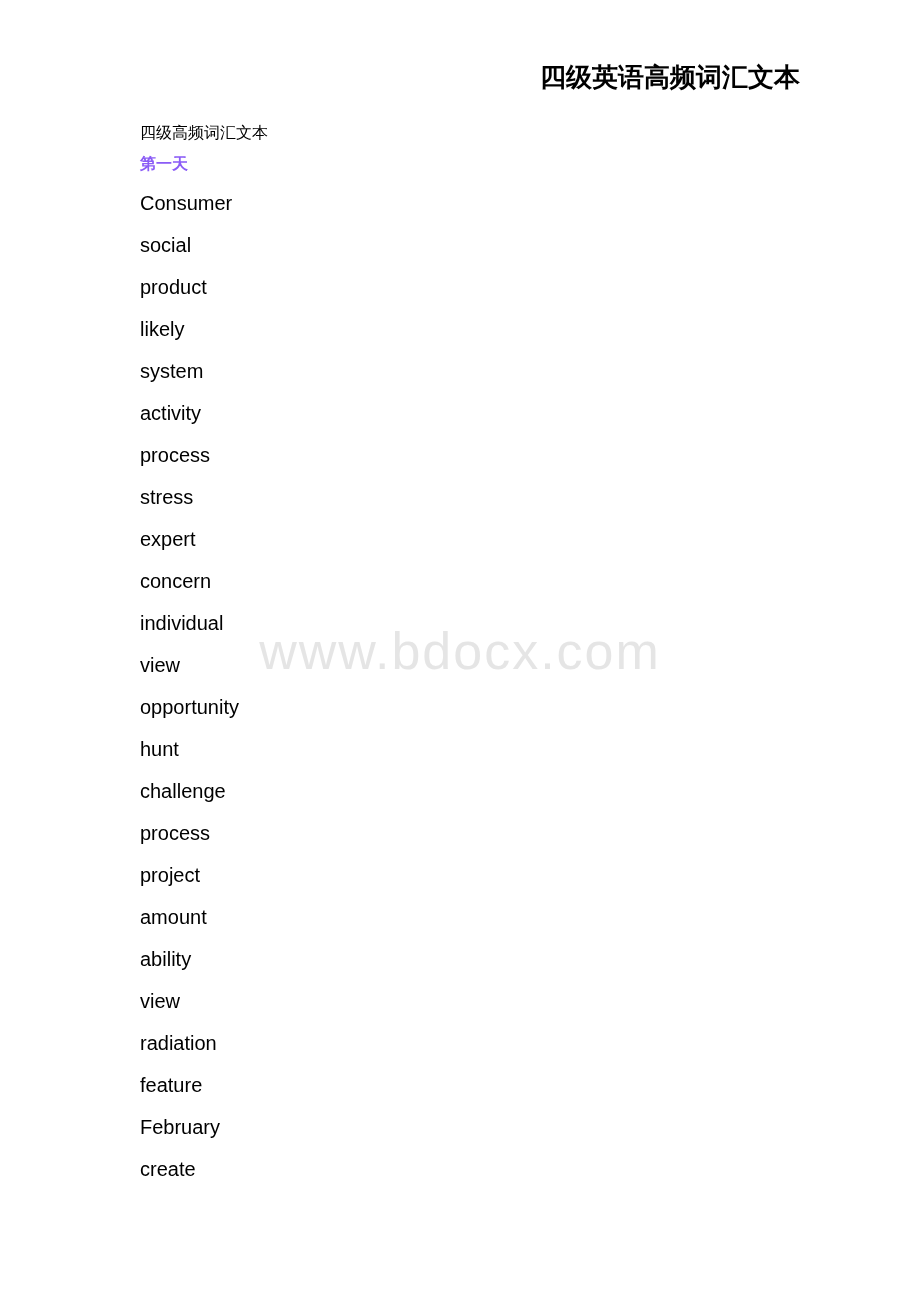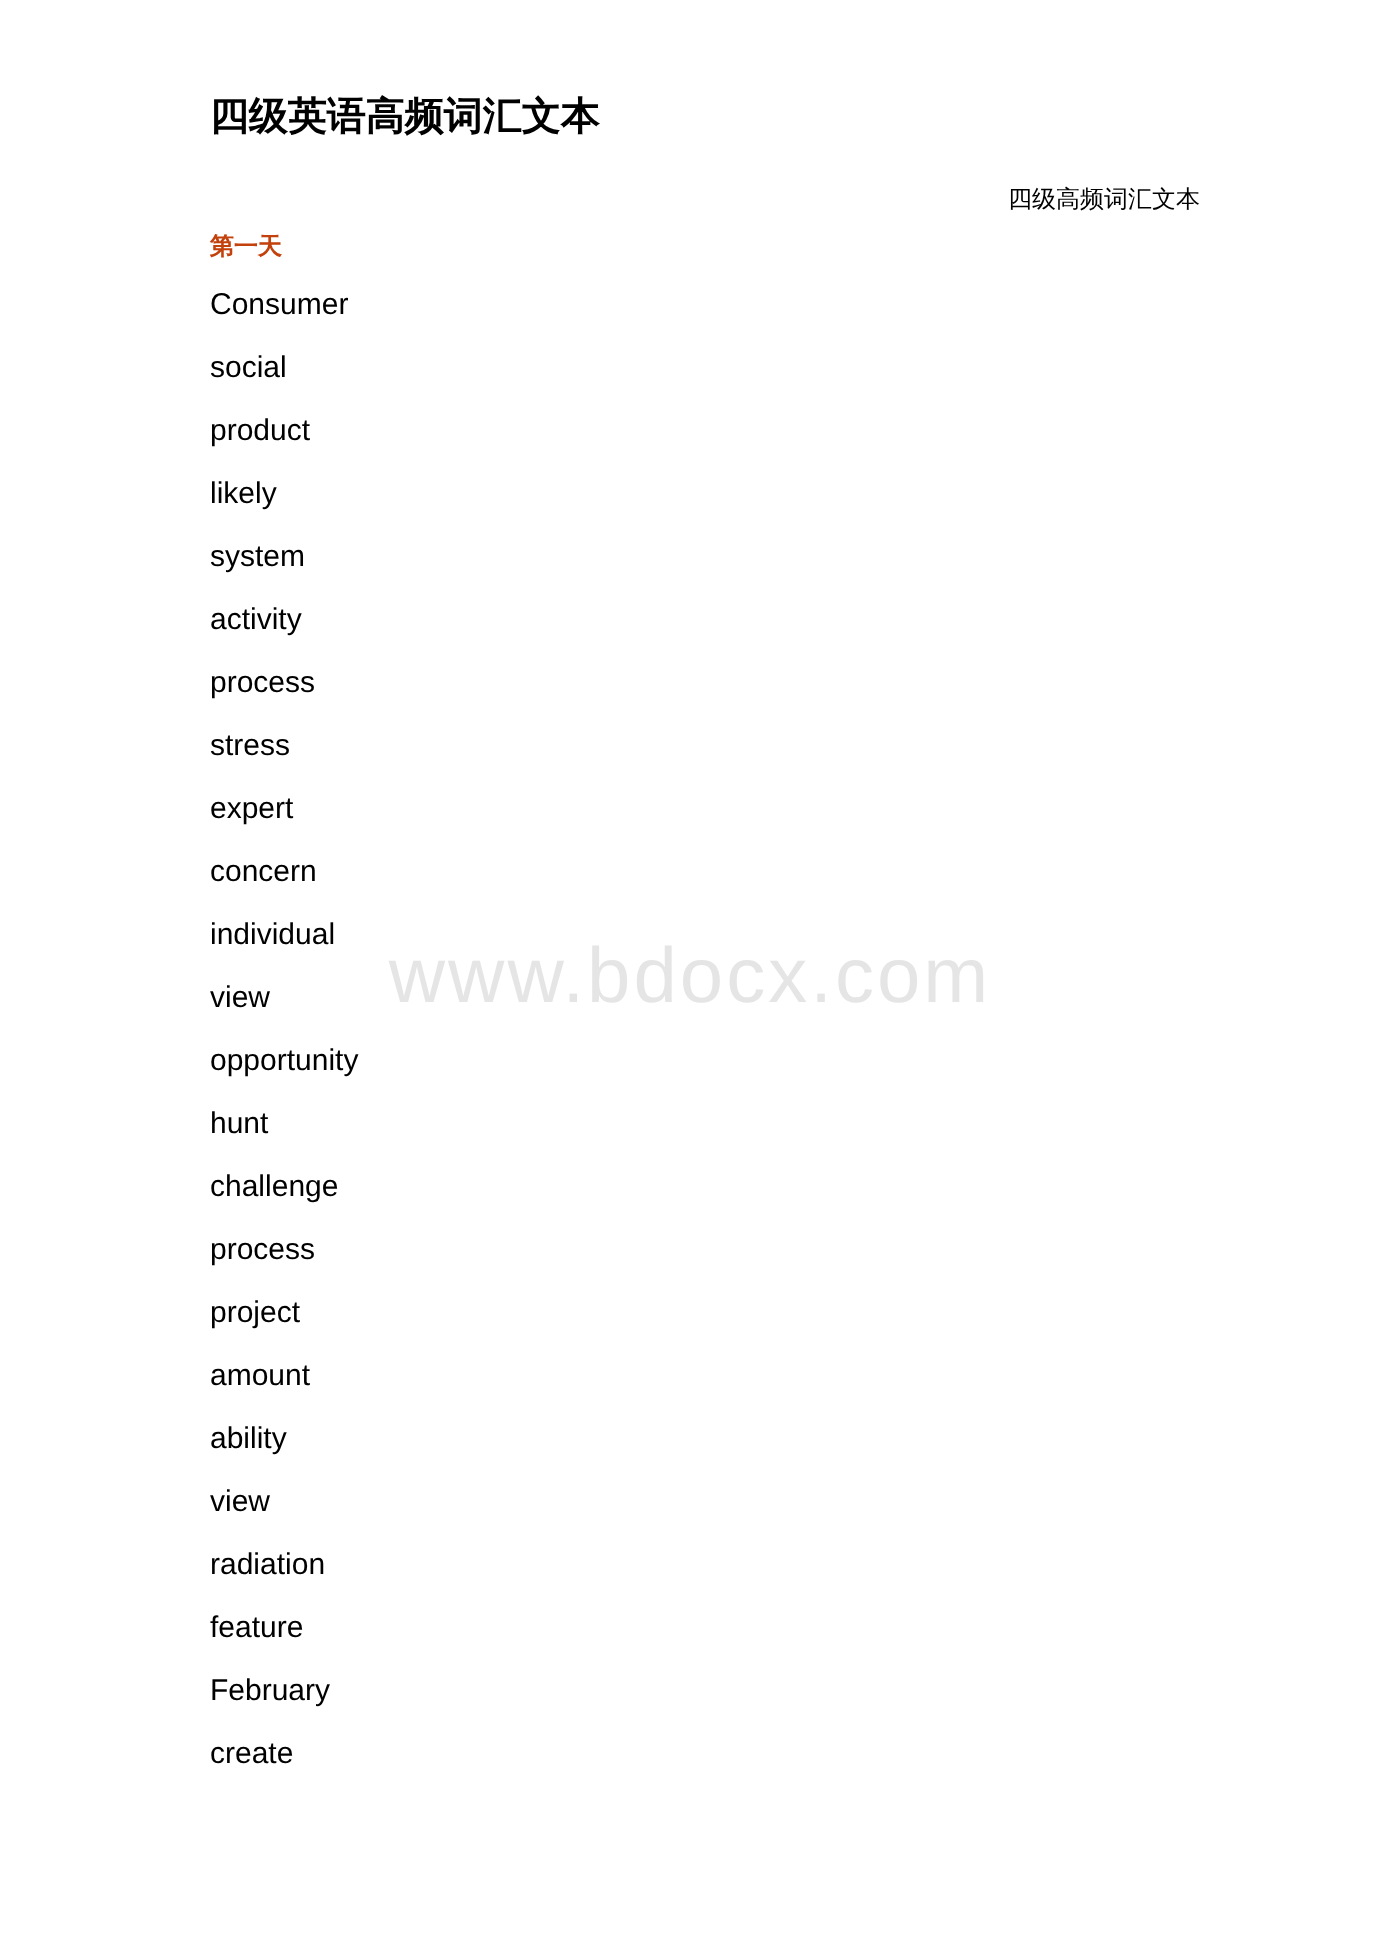--- a/index.html
+++ b/index.html
@@ -18,40 +18,39 @@
 
     .page-container {
       width: 920px;
       min-height: 1302px;
       background: #ffffff;
       padding: 60px 120px 60px 140px;
       position: relative;
     }
 
     .page-title {
-      text-align: left;
+      text-align: right;
       font-size: 26px;
       font-weight: bold;
       font-family: "SimHei", "黑体", sans-serif;
       margin-bottom: 28px;
       color: #000000;
     }
 
     .subtitle {
       font-size: 16px;
       color: #000000;
       margin-bottom: 10px;
       font-family: "SimSun", "宋体", serif;
-      text-align: right;
     }
 
     .day-label {
       font-size: 16px;
       font-weight: bold;
-      color: #c2410c;
+      color: #8b5cf6;
       margin-bottom: 14px;
       margin-top: 4px;
     }
 
     .word-item {
       font-size: 20px;
       color: #000000;
       margin-bottom: 14px;
       font-family: Liberation Sans, sans-serif;
       line-height: 1.4;

